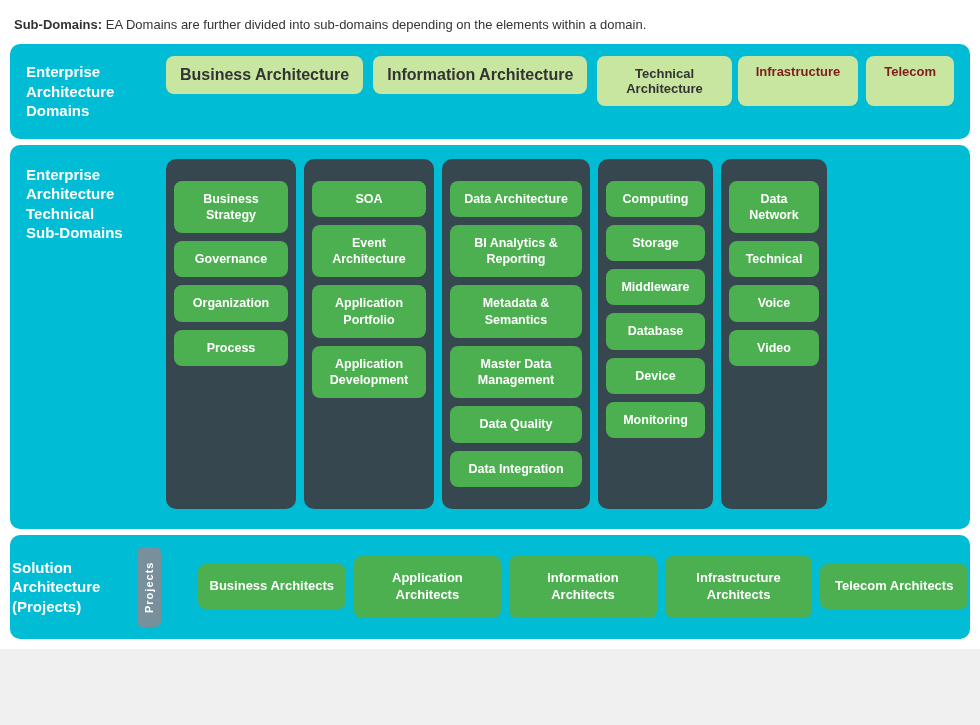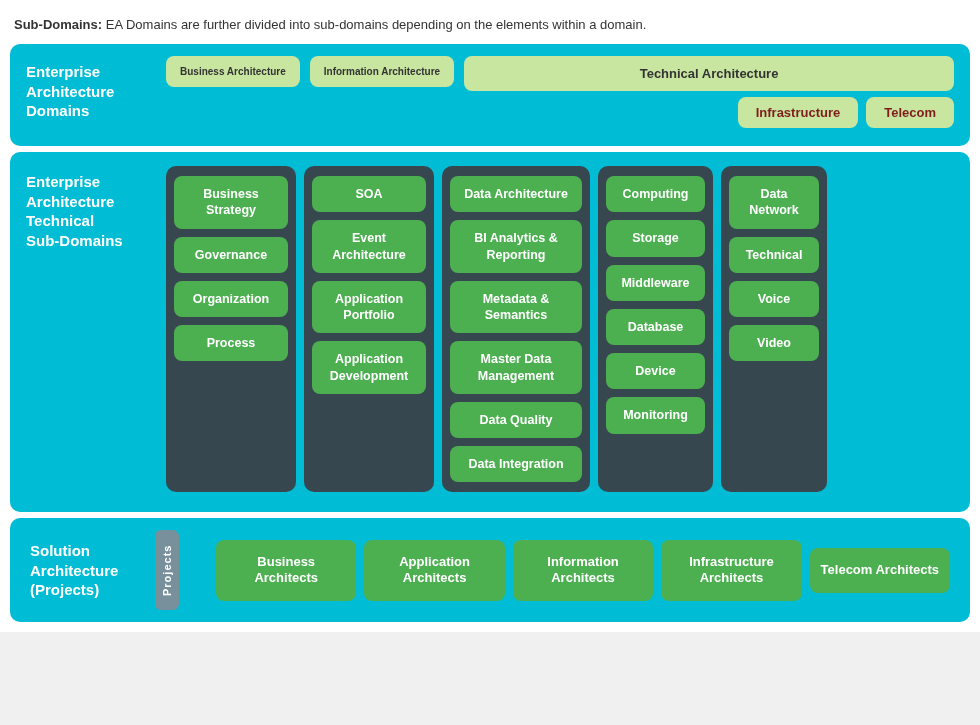--- a/index.html
+++ b/index.html
@@ -45,29 +45,29 @@
     .domain-boxes-row {
       display: flex;
       gap: 10px;
       align-items: flex-start;
     }
     .domain-box {
       background: #c8e6a0;
       border-radius: 8px;
       padding: 10px 14px;
       text-align: center;
-      font-size: 10px;
+      font-size: 16px;
       font-weight: bold;
       color: #333;
       min-width: 120px;
       flex: 0 0 auto;
     }
     .technical-arch-group {
       display: flex;
-      flex-direction: column;
+      flex-direction: row;
       gap: 6px;
       flex: 1;
     }
     .technical-arch-top {
       background: #c8e6a0;
       border-radius: 8px;
       padding: 10px 14px;
       text-align: center;
       font-size: 13px;
       font-weight: bold;
@@ -109,21 +109,21 @@
       margin-top: 6px;
     }
     .columns-area {
       flex: 1;
       display: flex;
       gap: 8px;
     }
     .column-group {
       background: #37474f;
       border-radius: 10px;
-      padding: 10px 8px;
+      padding: 22px 8px;
       display: flex;
       flex-direction: column;
       gap: 8px;
     }
     .green-box {
       background: #4caf50;
       border-radius: 8px;
       padding: 10px 8px;
       text-align: center;
       font-size: 12.5px;
@@ -134,21 +134,21 @@
     .col-business { width: 130px; }
     .col-application { width: 130px; }
     .col-information { width: 148px; }
     .col-infrastructure { width: 115px; }
     .col-network { width: 106px; }
 
     
     .section-solution {
       background: #00bcd4;
       border-radius: 10px;
-      padding: 12px 20px;
+      padding: 12px 2px;
       display: flex;
       gap: 10px;
       align-items: center;
     }
     .solution-label {
       color: white;
       font-weight: bold;
       font-size: 15px;
       line-height: 1.3;
       width: 115px;

